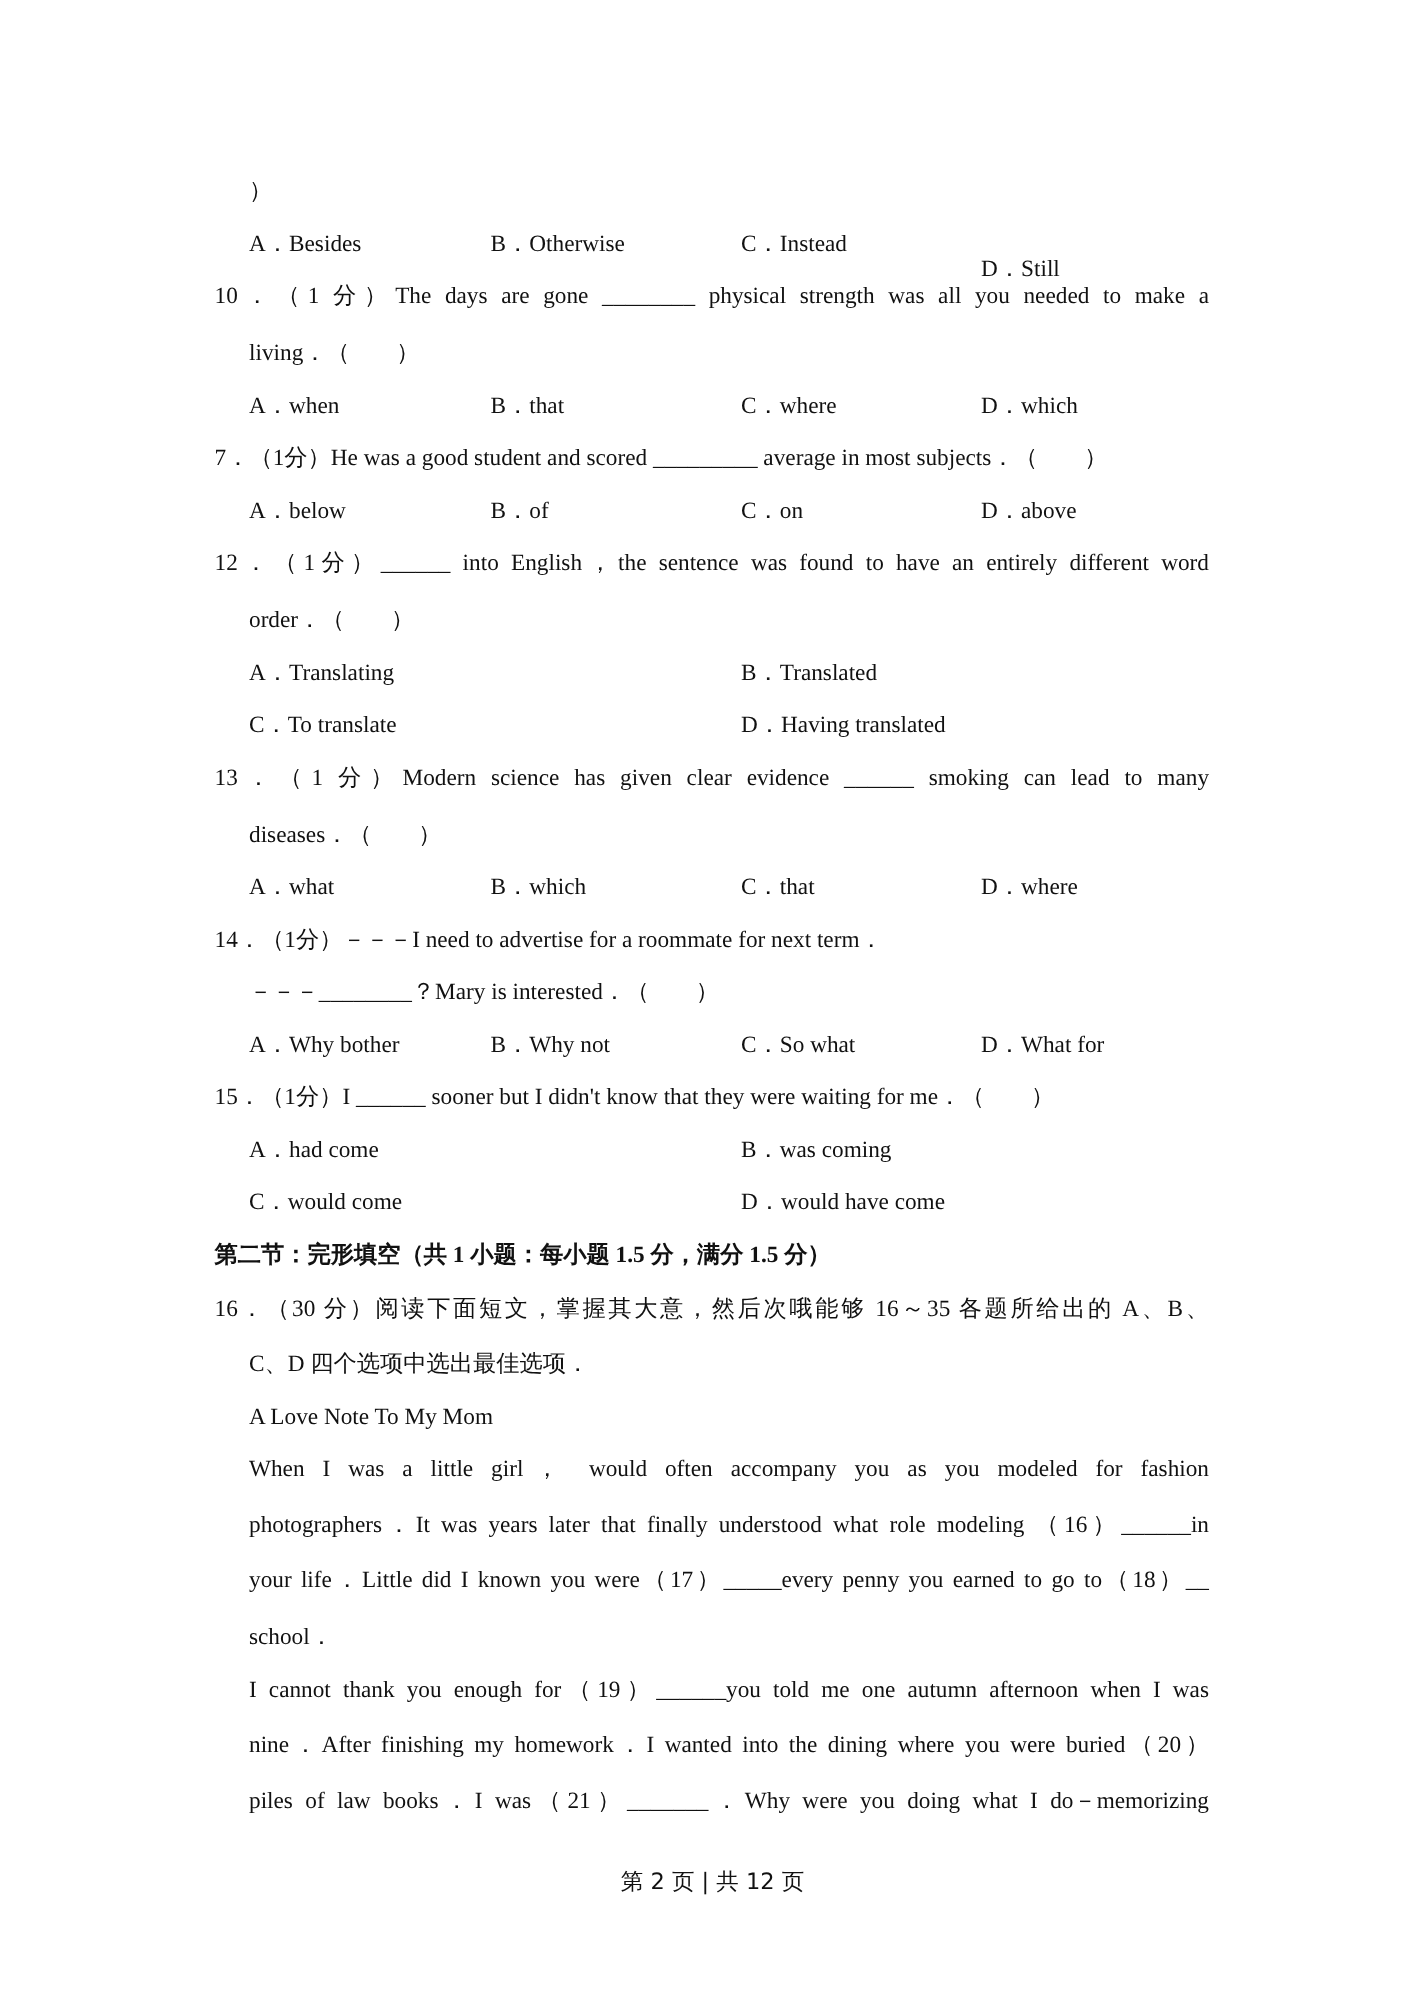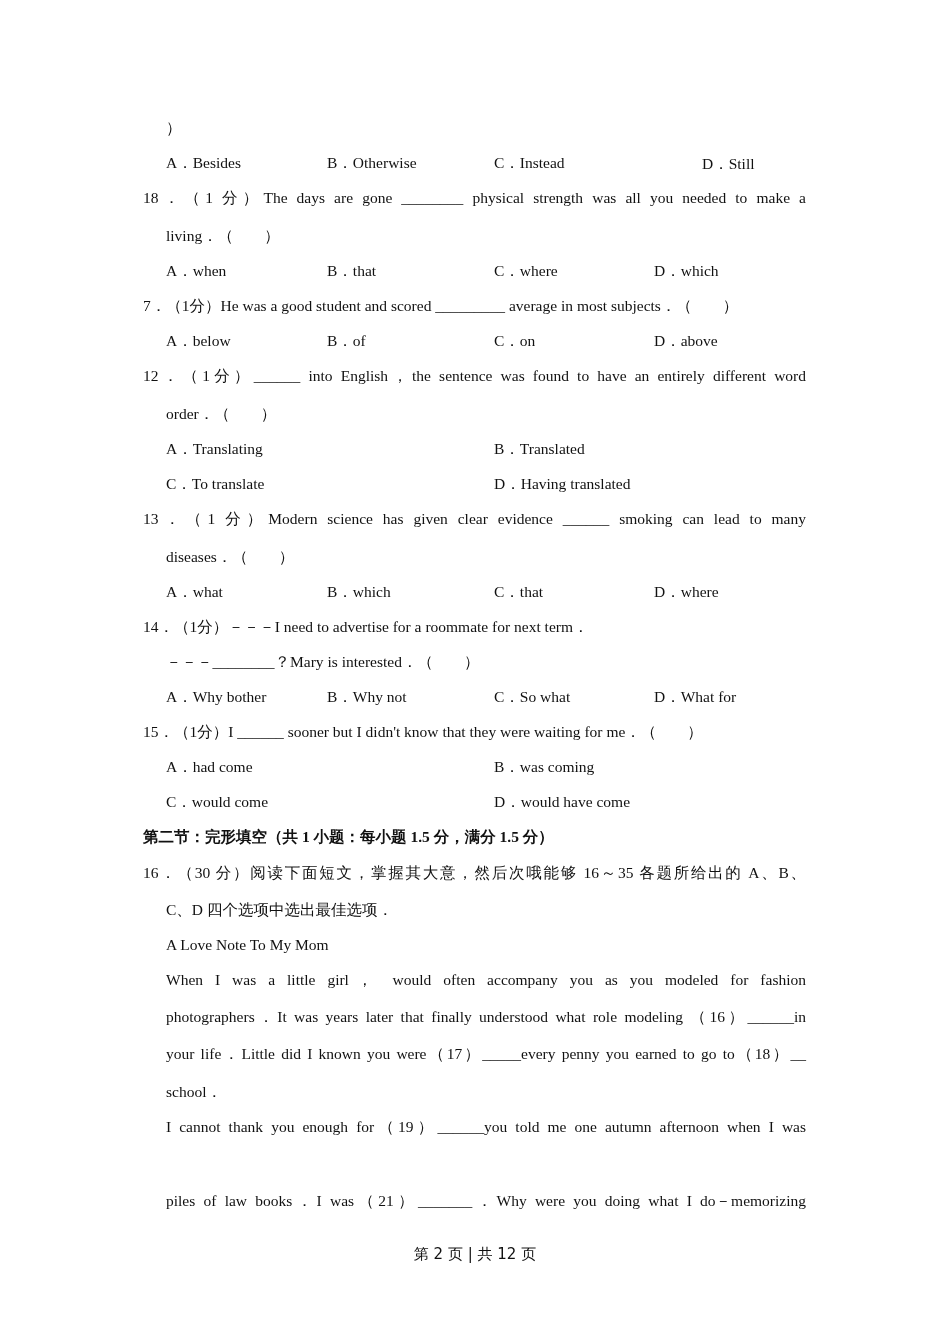--- a/index.html
+++ b/index.html
@@ -55,23 +55,23 @@
 </head>
 <body>
 
 <div class="page">
 
   <div class="line indent" style="top:118px;">）</div>
 
   <div class="opt" style="left:166px; top:153px;">A．Besides</div>
   <div class="opt" style="left:327px; top:153px;">B．Otherwise</div>
   <div class="opt" style="left:494px; top:153px;">C．Instead</div>
-  <div class="opt" style="left:654px; top:154px;margin-left:48px;">D．Still</div>
+  <div class="opt" style="left:654px; top:170px;">D．Still</div>
 
-  <div class="line justify" style="top:188px;">18．（1 分）The days are gone ________ physical strength was all you needed to make a</div>
+  <div class="line justify" style="top:188px;">10．（1 分）The days are gone ________ physical strength was all you needed to make a</div>
   <div class="line indent" style="top:226px;">living．（　　）</div>
   <div class="opt" style="left:166px; top:261px;">A．when</div>
   <div class="opt" style="left:327px; top:261px;">B．that</div>
   <div class="opt" style="left:494px; top:261px;">C．where</div>
   <div class="opt" style="left:654px; top:261px;">D．which</div>
 
   <div class="line" style="top:296px;">7．（1分）He was a good student and scored _________ average in most subjects．（　　）</div>
   <div class="opt" style="left:166px; top:331px;">A．below</div>
   <div class="opt" style="left:327px; top:331px;">B．of</div>
   <div class="opt" style="left:494px; top:331px;">C．on</div>
@@ -108,16 +108,17 @@
 
   <div class="line justify" style="top:863px;">16．（30 分）阅读下面短文，掌握其大意，然后次哦能够 16～35 各题所给出的 A、B、</div>
   <div class="line indent" style="top:900px;">C、D 四个选项中选出最佳选项．</div>
   <div class="line indent justify" style="top:970px;">When I was a little girl， would often accompany you as you modeled for fashion</div>
 
   <div class="line indent" style="top:935px;">A Love Note To My Mom</div>
   <div class="line indent justify" style="top:1007px;">photographers．It was years later that finally understood what role modeling （16）______in</div>
   <div class="line indent justify" style="top:1044px;">your life．Little did I known you were（17）_____every penny you earned to go to（18）__</div>
   <div class="line indent" style="top:1082px;">school．</div>
   <div class="line indent justify" style="top:1117px;">I cannot thank you enough for（19）______you told me one autumn afternoon when I was</div>
+  <div class="line indent justify" style="top:1154px;">nine．After finishing my homework．I wanted into the dining where you were buried（20）</div>
   <div class="line indent justify" style="top:1191px;">piles of law books．I was（21）_______．Why were you doing what I do－memorizing</div>
 
   <div class="footer" style="top:1244px;">第 2 页 | 共 12 页</div>
 </div>
 
 </body></html>

